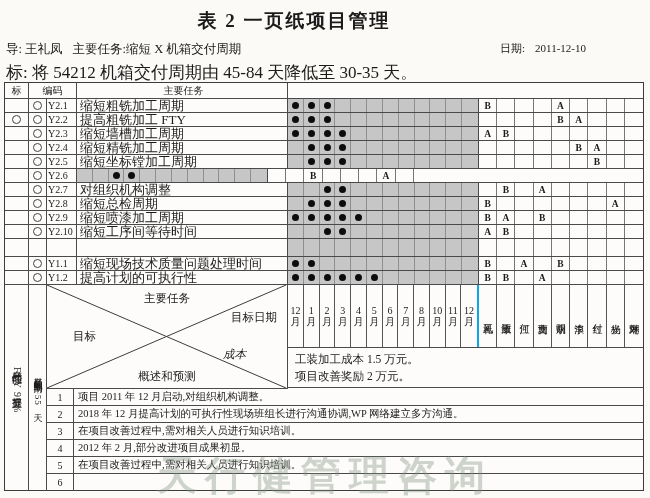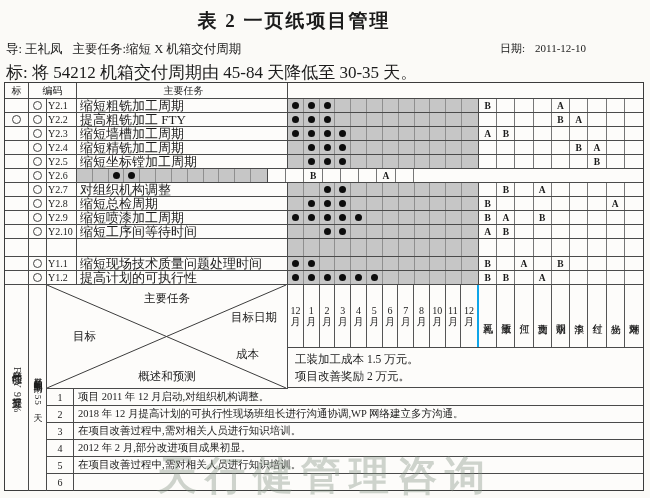--- a/index.html
+++ b/index.html
@@ -584,21 +584,21 @@
       <div style="width:596px;">
         <div style="display:flex;">
           <div class="xcell">
             <svg width="239" height="103" style="position:absolute;left:0;top:0;">
               <line x1="0" y1="0" x2="239" y2="103" stroke="#3c3c3c" stroke-width="1"></line>
               <line x1="0" y1="103" x2="239" y2="0" stroke="#3c3c3c" stroke-width="1"></line>
             </svg>
             <span class="xlbl" style="left:50%;top:6px;transform:translateX(-50%);">主要任务</span>
             <span class="xlbl" style="right:10px;top:25px;">目标日期</span>
             <span class="xlbl" style="left:26px;top:44px;">目标</span>
-            <span class="xlbl" style="right:28px;top:62px;">成本</span>
+            <span class="xlbl" style="right:41px;top:62px;font-style:italic;">成本</span>
             <span class="xlbl" style="left:50%;bottom:4px;transform:translateX(-50%);">概述和预测</span>
           </div>
           <div style="width:355px;">
             <div class="months">
               <div id="monthcells" style="display:flex;width:191px;border-right:2px solid #0ea5e9;box-sizing:border-box;">
                   <div class="mcell">
                     <div>12</div>
                     <div>月</div>
                   </div>
                   <div class="mcell">

